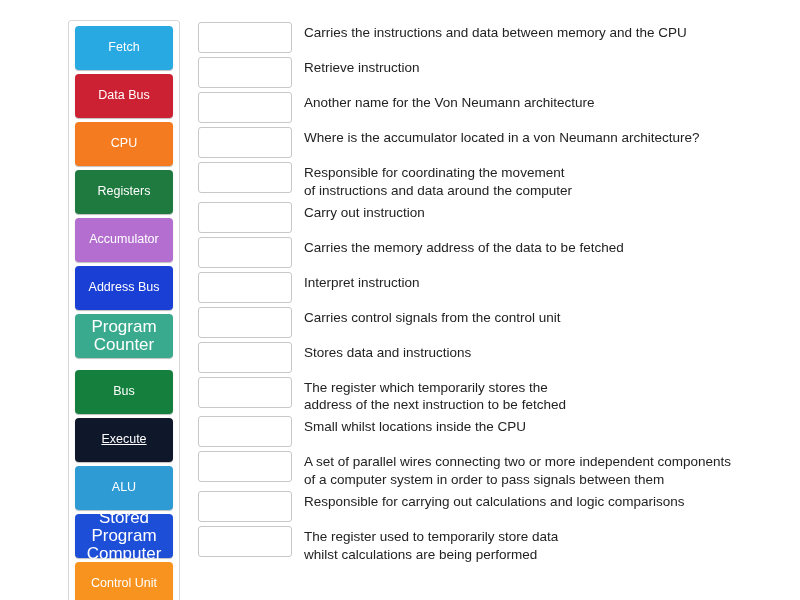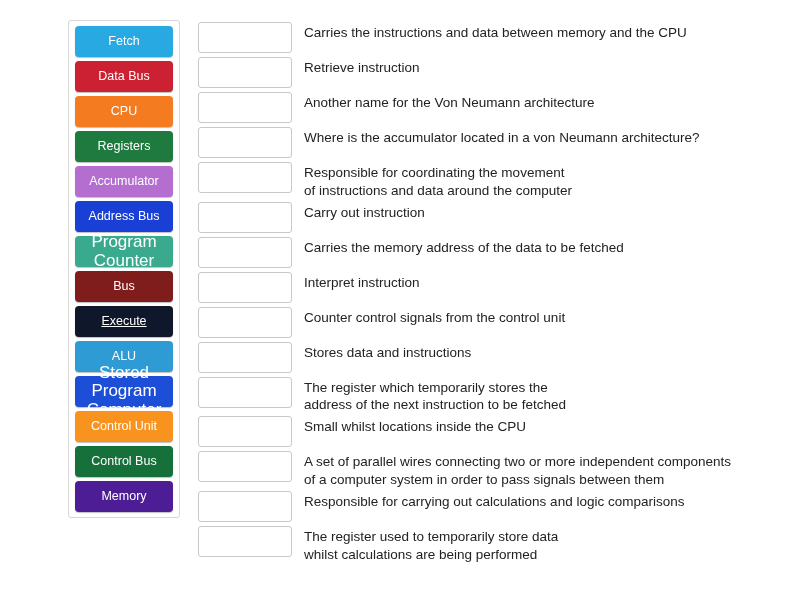--- a/index.html
+++ b/index.html
@@ -30,21 +30,21 @@
     border: 1px solid #d7d7d7;
     border-radius: 3px;
     padding: 5px 6px;
     box-sizing: content-box;
     background: #ffffff;
     display: flex;
     flex-direction: column;
     gap: 4px;
   }
   .tile {
-    height: 31px;
+    height: 44px;
     border-radius: 4px;
     color: #ffffff;
     font-size: 12.5px;
     line-height: 1.08;
     display: flex;
     align-items: center;
     justify-content: center;
     text-align: center;
     padding: 0 3px;
     box-sizing: border-box;
@@ -97,21 +97,21 @@
 
   <div class="tiles-panel">
       <div class="tile" style="background: rgb(41, 169, 225);">Fetch</div>
       <div class="tile" style="background: rgb(204, 33, 50);">Data Bus</div>
       <div class="tile" style="background: rgb(244, 123, 32);">CPU</div>
       <div class="tile" style="background: rgb(31, 122, 63);">Registers</div>
       <div class="tile" style="background: rgb(180, 110, 208);">Accumulator</div>
       <div class="tile" style="background: rgb(26, 63, 212);">Address Bus</div>
       <div class="tile two-line" style="background: rgb(58, 170, 143);">Program
 Counter</div>
-      <div class="tile" style="background: #7f1d1d;">Bus</div>
+      <div class="tile" style="background: #15803d; margin-top: 8px;">Bus</div>
       <div class="tile" style="background: #0f172a; text-decoration: underline;">Execute</div>
       <div class="tile" style="background: rgb(47, 155, 212);">ALU</div>
       <div class="tile two-line" style="background: #1d4ed8;">Stored Program
 Computer</div>
       <div class="tile" style="background: rgb(247, 147, 30);">Control Unit</div>
       <div class="tile" style="background: rgb(22, 112, 58);">Control Bus</div>
       <div class="tile" style="background: #4c1d95;">Memory</div>
     </div>
 
   <div class="rows">
@@ -143,21 +143,21 @@
       <div class="row">
         <div class="dropzone"></div>
         <div class="definition">Carries the memory address of the data to be fetched</div>
       </div>
       <div class="row">
         <div class="dropzone"></div>
         <div class="definition">Interpret instruction</div>
       </div>
       <div class="row">
         <div class="dropzone"></div>
-        <div class="definition">Counter control signals from the control unit</div>
+        <div class="definition">Carries control signals from the control unit</div>
       </div>
       <div class="row">
         <div class="dropzone"></div>
         <div class="definition">Stores data and instructions</div>
       </div>
       <div class="row">
         <div class="dropzone"></div>
         <div class="definition">The register which temporarily stores the
 address of the next instruction to be fetched</div>
       </div>

